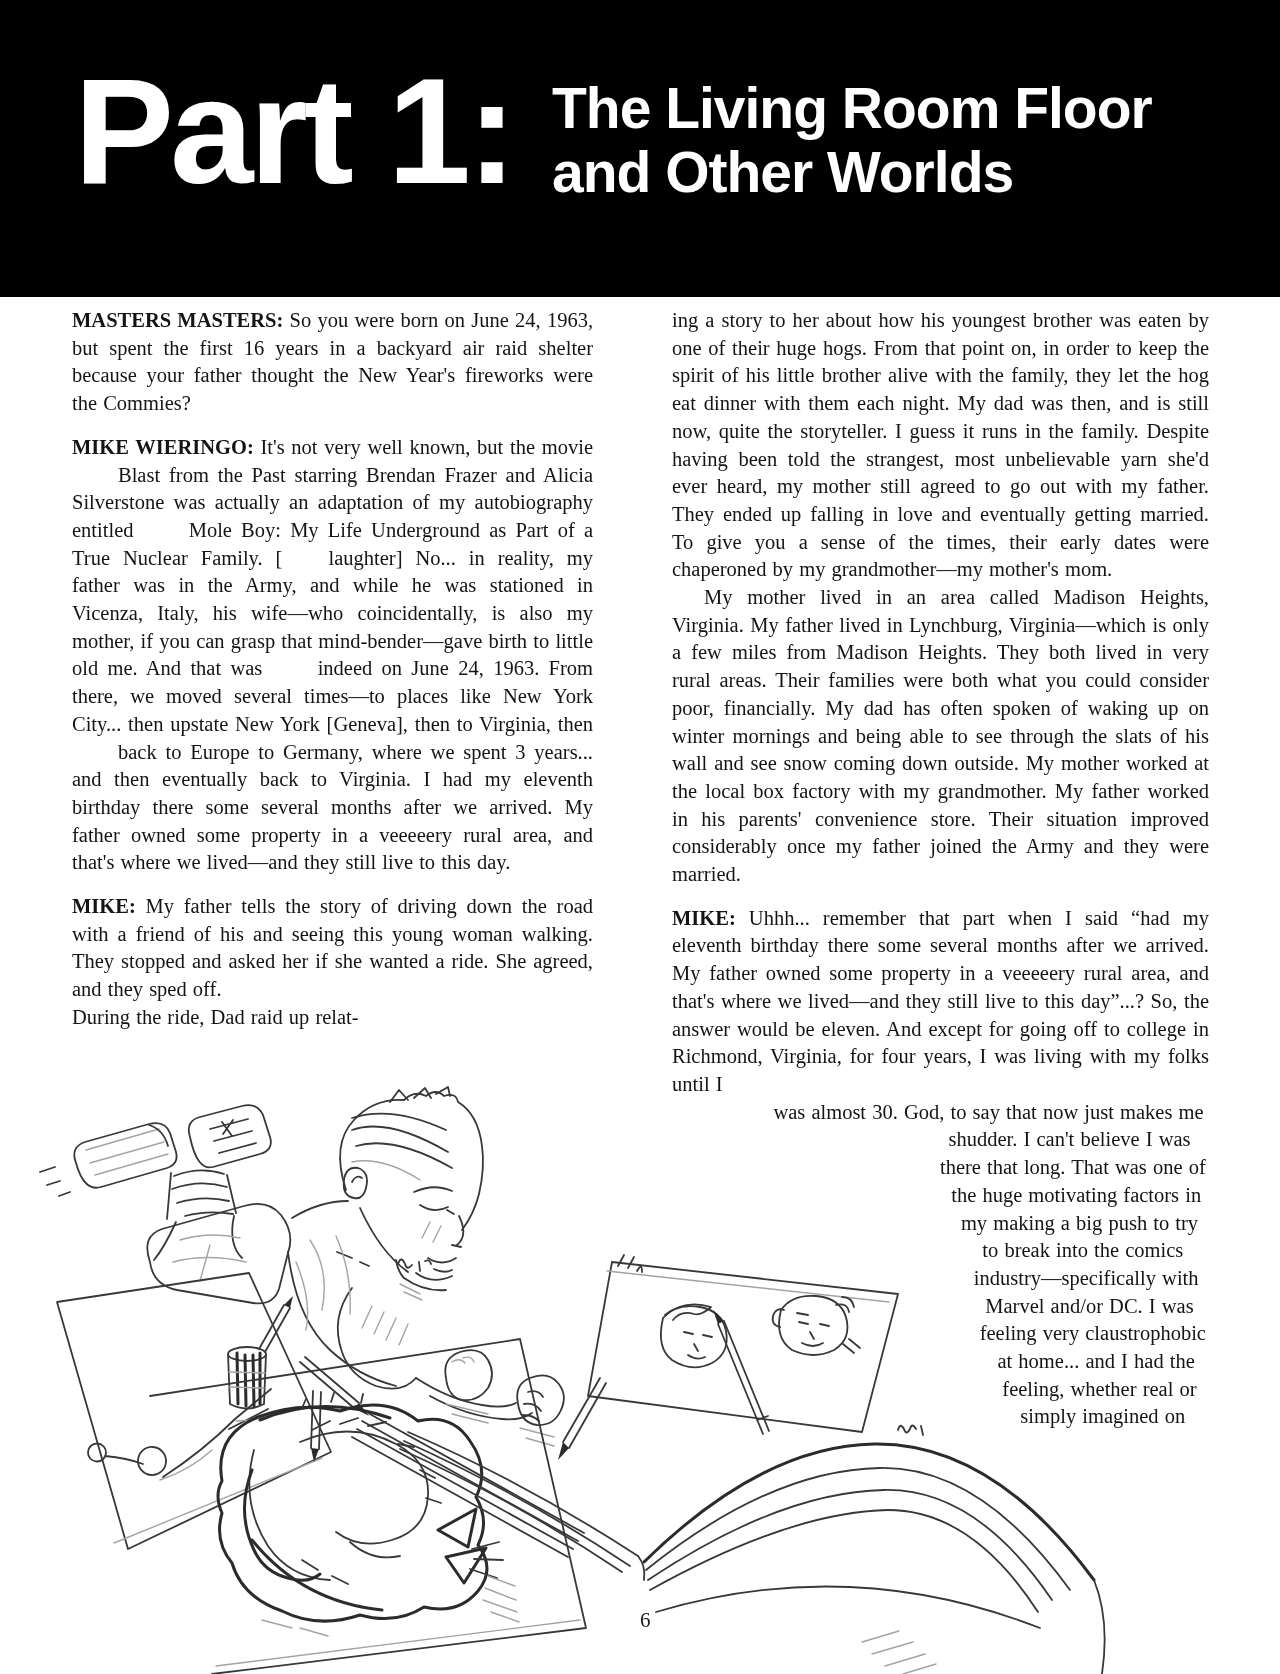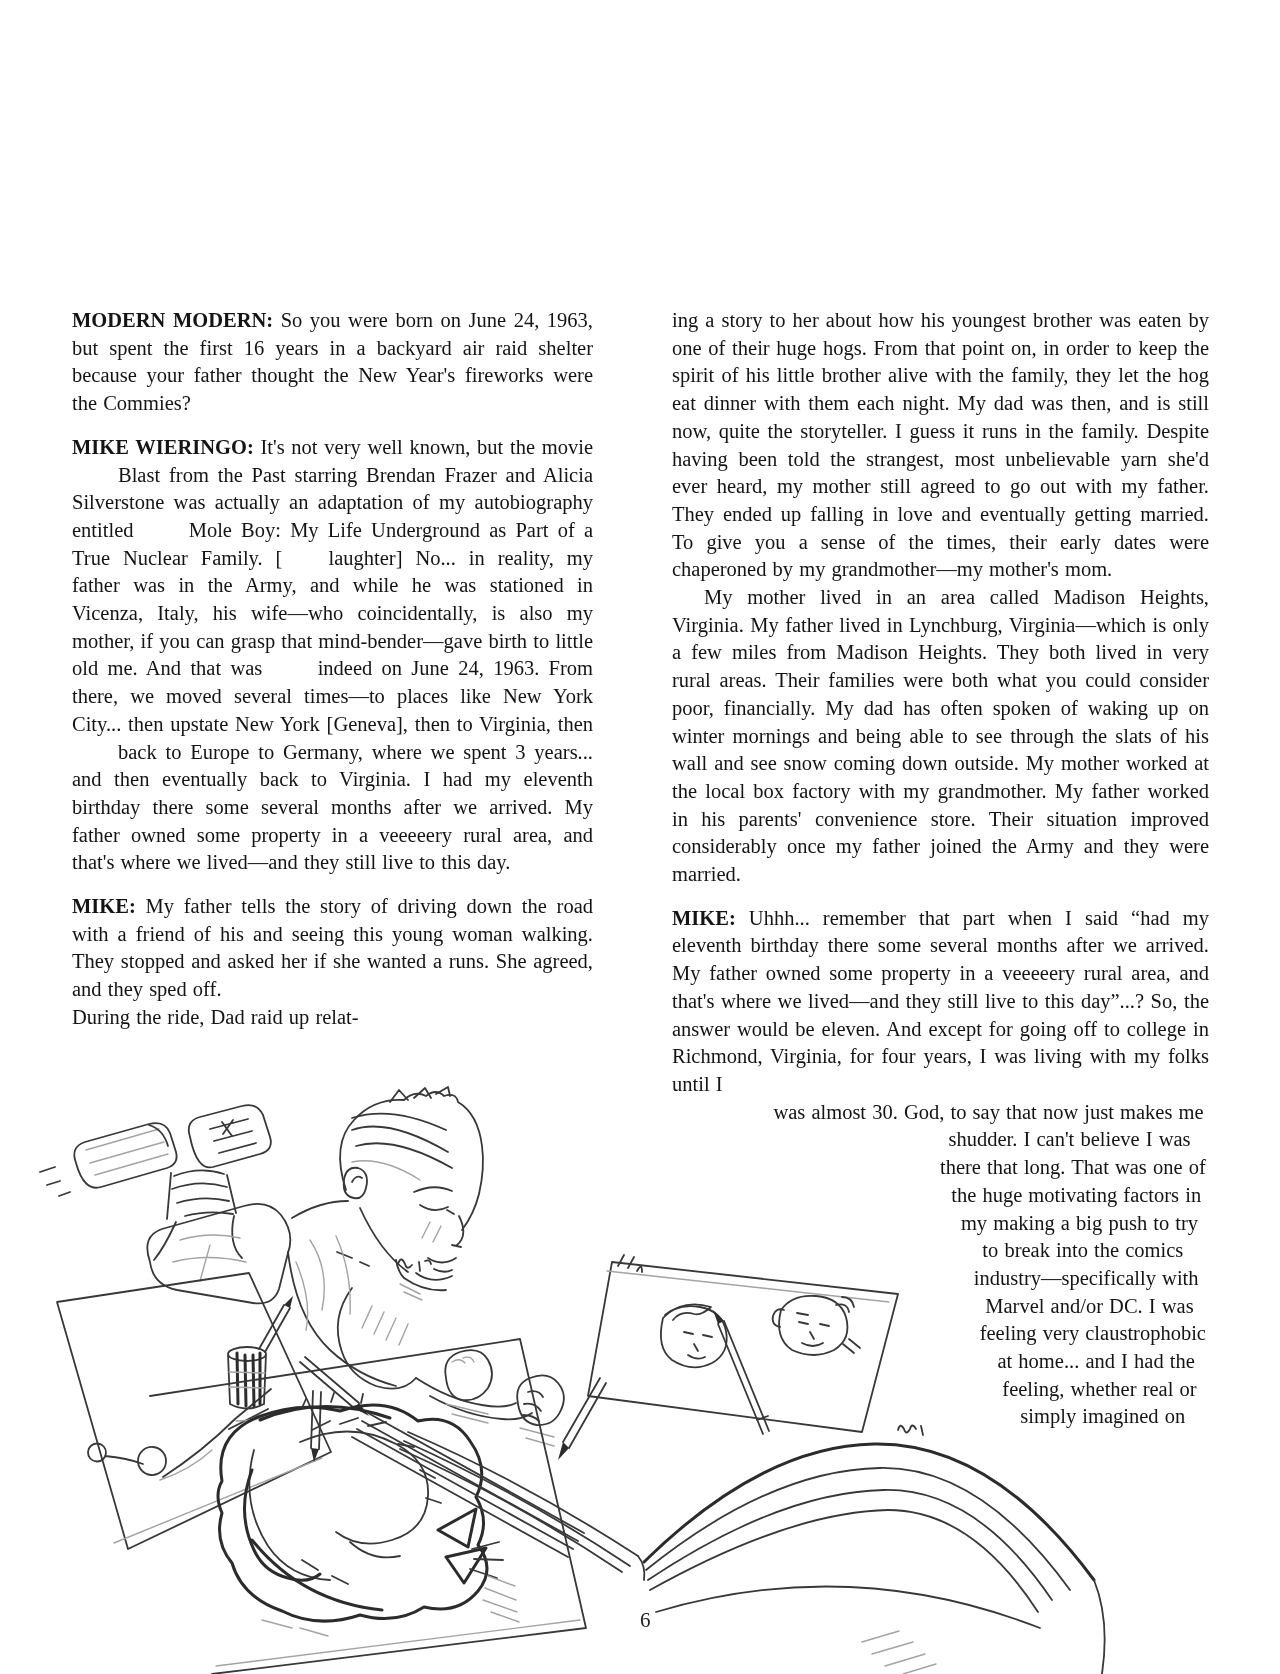--- a/index.html
+++ b/index.html
@@ -30,20 +30,27 @@
   #illu .s{fill:none;stroke:#383838;stroke-width:1.8;stroke-linecap:round;stroke-linejoin:round;}
   #illu .s2{fill:none;stroke:#2b2b2b;stroke-width:3;stroke-linecap:round;stroke-linejoin:round;}
   #illu .sl{fill:none;stroke:#a3a3a3;stroke-width:1.4;stroke-linecap:round;}
   #illu .sf{fill:#2b2b2b;stroke:none;}
 </style>
 </head>
 <body>
 
 <div id="page">
 
+  <div id="chapter-header">
+    <div id="part-label">Part 1:</div>
+    <div id="chapter-title">
+      <div>The Living Room Floor</div>
+      <div>and Other Worlds</div>
+    </div>
+  </div>
 
   <svg id="illu" viewBox="0 0 1280 1674" role="img" aria-label="pencil sketch">
     <g>
       <path class="s" d="M40,1172 l15,-5 M47,1185 l13,-4 M59,1196 l11,-4 M337,1252 l15,6 M360,1262 l9,4"></path>
       <path class="s" d="M398,1264 q3,-9 7,0 q2,7 7,1 m7,-3 l1,9 m5,-10 q5,-2 6,3"></path>
     </g>
 
     <g>
 
       <path class="s" d="M76,1163 q-6,-16 9,-21 l64,-18 q16,-4 21,9 l6,19 q3,12 -9,16 l-66,19 q-17,5 -25,-24 z"></path>
@@ -152,23 +159,23 @@
       <path class="s" d="M638,1556 q8,10 6,24"></path>
       <path class="s2" d="M644,1562 q118,-116 230,-118 q118,-2 220,136"></path>
       <path class="s" d="M1094,1580 q16,40 8,94"></path>
       <path class="s" d="M646,1570 q124,-100 234,-102 q100,-2 190,122 M648,1580 q132,-88 236,-90 q92,-2 168,110 M650,1590 q140,-78 238,-80 q84,0 150,102"></path>
       <path class="s" d="M656,1612 q194,-58 384,16"></path>
       <path class="sl" d="M862,1642 l37,-11 M872,1654 l41,-12 M885,1666 l40,-12 M903,1674 l33,-10"></path>
     </g>
   </svg>
 
   <div id="col-left" class="col">
-      <p><span class="bold">MODERN MODERN:</span><span>  So you were born on June 24, 1963, but spent the first 16 years in a backyard air raid shelter because your father thought the New Year's fireworks were the Commies?</span></p>
+      <p><span class="bold">MASTERS MASTERS:</span><span>  So you were born on June 24, 1963, but spent the first 16 years in a backyard air raid shelter because your father thought the New Year's fireworks were the Commies?</span></p>
       <p><span class="bold">MIKE WIERINGO:</span><span>  It's not very well known, but the movie </span><span class="italic">Blast from the Past</span><span> starring Brendan Frazer and Alicia Silverstone was actually an adaptation of my autobiography entitled </span><span class="italic">Mole Boy: My Life Underground as Part of a True Nuclear Family</span><span>. [</span><span class="italic">laughter</span><span>] No... in reality, my father was in the Army, and while he was stationed in Vicenza, Italy, his wife—who coincidentally, is also my mother, if you can grasp that mind-bender—gave birth to little old me. And that was </span><span class="italic">indeed</span><span> on June 24, 1963. From there, we moved several times—to places like New York City... then upstate New York [Geneva], then to Virginia, then </span><span class="italic">back</span><span> to Europe to Germany, where we spent 3 years... and then eventually back to Virginia. I had my eleventh birthday there some several months after we arrived. My father owned some property in a veeeeery rural area, and that's where we lived—and they still live to this day.</span></p>
-      <p><span class="bold">MIKE:</span><span>  My father tells the story of driving down the road with a friend of his and seeing this young woman walking. They stopped and asked her if she wanted a runs. She agreed, and they sped off.</span><br><span>During the ride, Dad raid up relat-</span></p>
+      <p><span class="bold">MIKE:</span><span>  My father tells the story of driving down the road with a friend of his and seeing this young woman walking. They stopped and asked her if she wanted a ride. She agreed, and they sped off.</span><br><span>During the ride, Dad raid up relat-</span></p>
     </div>
   <div id="col-right" class="col">
       <p><span>ing a story to her about how his youngest brother was eaten by one of their huge hogs. From that point on, in order to keep the spirit of his little brother alive with the family, they let the hog eat dinner with them each night. My dad was then, and is still now, quite the storyteller. I guess it runs in the family. Despite having been told the strangest, most unbelievable yarn she'd ever heard, my mother still agreed to go out with my father. They ended up falling in love and eventually getting married. To give you a sense of the times, their early dates were chaperoned by my grandmother—my mother's mom.</span></p>
       <p class="indent flush"><span>My mother lived in an area called Madison Heights, Virginia. My father lived in Lynchburg, Virginia—which is only a few miles from Madison Heights. They both lived in very rural areas. Their families were both what you could consider poor, financially. My dad has often spoken of waking up on winter mornings and being able to see through the slats of his wall and see snow coming down outside. My mother worked at the local box factory with my grandmother. My father worked in his parents' convenience store. Their situation improved considerably once my father joined the Army and they were married.</span></p>
       <p><span class="bold">MIKE:</span><span>  Uhhh... remember that part when I said “had my eleventh birthday there some several months after we arrived. My father owned some property in a veeeeery rural area, and that's where we lived—and they still live to this day”...? So, the answer would be eleven. And except for going off to college in Richmond, Virginia, for four years, I was living with my folks until I</span></p>
       <p class="flush wrap"><span class="wrap-spacer"></span><span>was almost 30. God, to say that now just makes me shudder. I can't believe I was there that long. That was one of the huge motivating factors in my making a big push to try to break into the comics industry—specifically with Marvel and/or DC. I was feeling very claustrophobic at home... and I had the feeling, whether real or simply imagined on</span></p>
     </div>
 
   <div id="page-number">6</div>
 </div>

